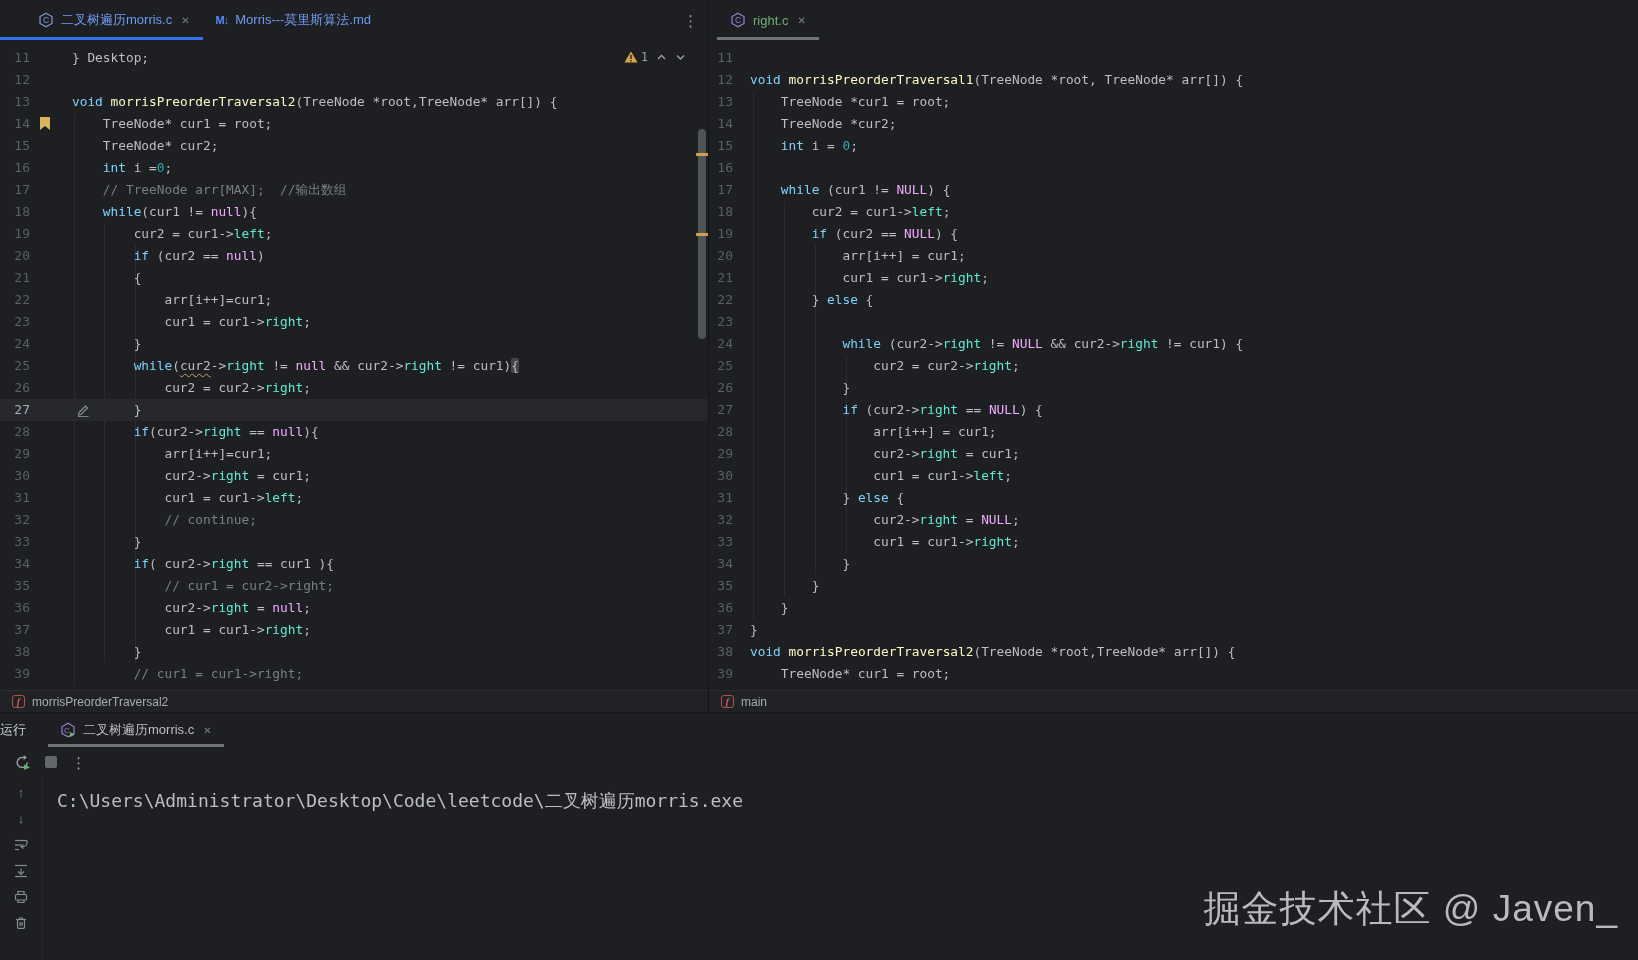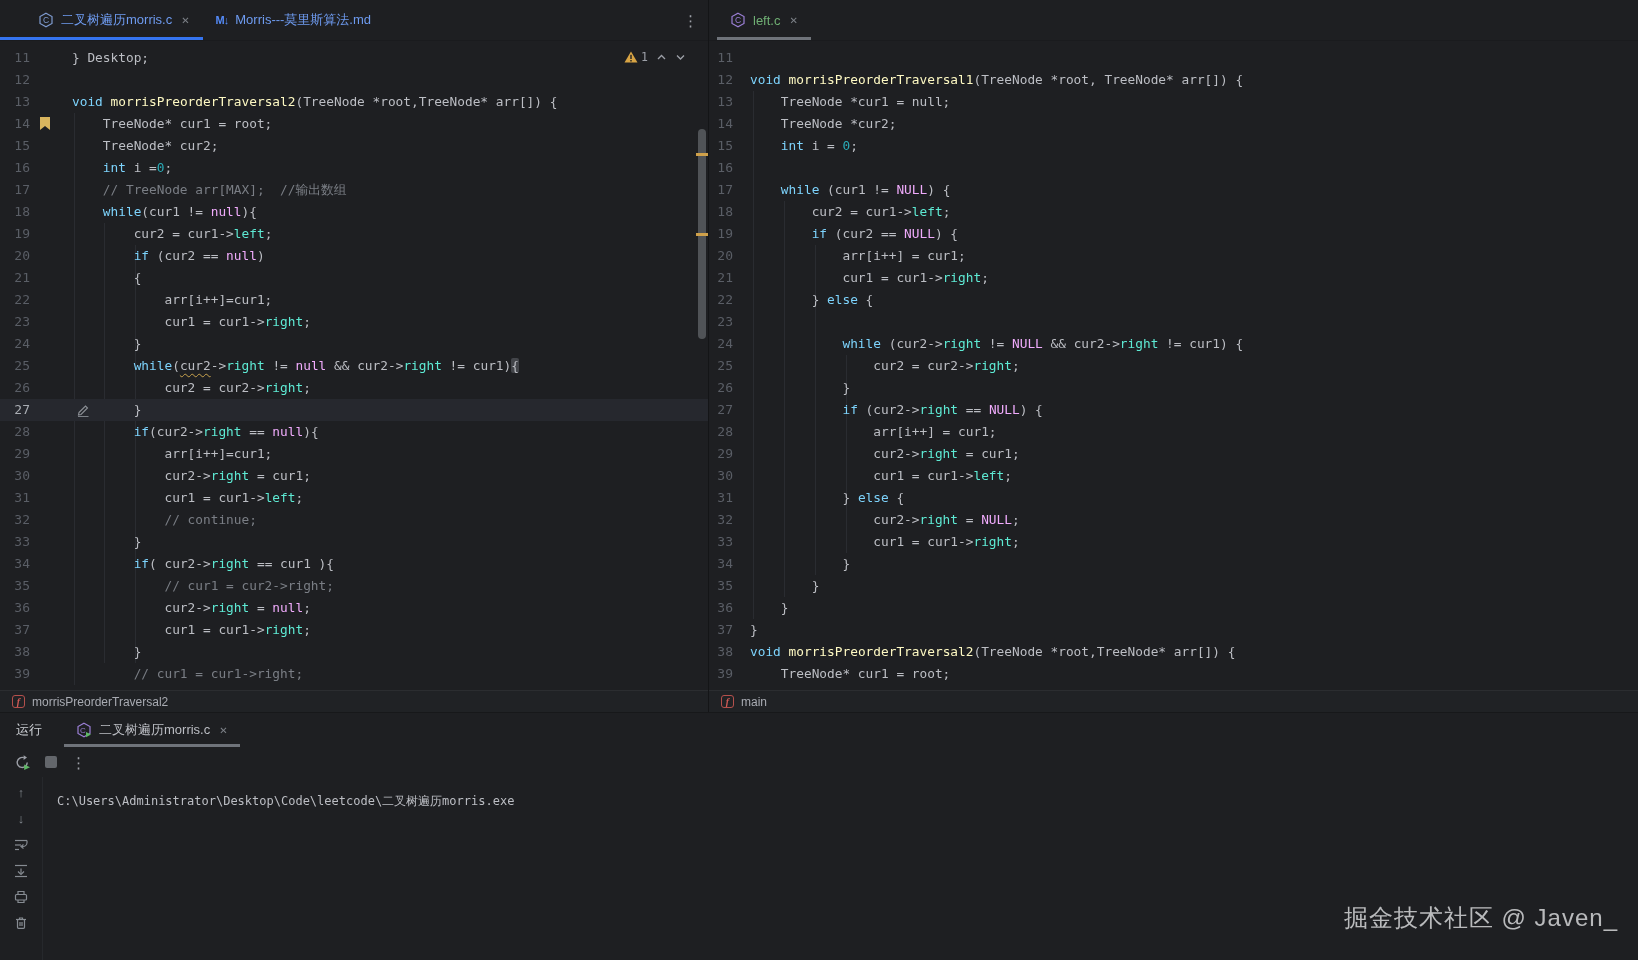--- a/index.html
+++ b/index.html
@@ -64,35 +64,35 @@
   
   .crumbs{height:21px;flex:none;display:flex;align-items:center;gap:7px;
           padding-left:12px;background:#202225;border-top:1px solid #2b2d30;
           font-size:12px;color:#a8abb2;}
   .f-icon{width:13px;height:13px;flex:none;border:1px solid #b4504c;border-radius:3px;
           color:#d05b55;font:italic bold 10px/12px "Liberation Serif",serif;
           text-align:center;box-sizing:border-box;}
   
   .runpanel{height:248px;border-top:1px solid #17181a;display:flex;flex-direction:column;
             background:#1e1f22;box-sizing:border-box;}
-  .rp-head{height:34px;flex:none;display:flex;align-items:stretch;padding-left:16px;}
+  .rp-head{height:34px;flex:none;display:flex;align-items:stretch;}
   .rp-title{font-size:13px;color:#ced1d6;align-self:center;margin-right:22px;}
   .rp-tab{display:flex;align-items:center;gap:7px;padding:0 12px;position:relative;
           font-size:13px;color:#bcbec4;}
   .rp-toolbar{height:30px;flex:none;display:flex;align-items:center;padding-left:14px;}
   .stop-sq{width:12px;height:12px;background:#63666b;border-radius:2px;}
   .tb-gap{width:14px;}
   .rp-body{flex:1;display:flex;min-height:0;}
   .rp-strip{width:42px;flex:none;border-right:1px solid #26282c;display:flex;
             flex-direction:column;align-items:center;padding-top:8px;gap:10px;}
   .arrow-gl{color:#868b92;font-size:13px;line-height:16px;height:16px;}
   .console{flex:1;padding:14px 12px 0 14px;font-family:"DejaVu Sans Mono",monospace;
-           font-size:12px;line-height:20.5px;color:#bcbec4;white-space:pre;}
-  
-  .watermark{position:absolute;right:20px;bottom:26px;font-size:24px;font-weight:500;
+           font-size:18px;line-height:20.5px;color:#bcbec4;white-space:pre;}
+  
+  .watermark{position:absolute;right:20px;bottom:26px;font-size:37px;font-weight:500;
              color:#c2c3c5;letter-spacing:1px;opacity:.95;}
   svg{display:block;}
 </style>
 </head>
 <body>
 
 <div class="workspace">
 
   <div class="pane left">
     <div class="tabbar">
@@ -180,34 +180,34 @@
     </div>
   </div>
 
   <div class="pane right">
     <div class="tabbar">
       <div class="tab" style="margin-left:8px;">
         <svg width="16" height="16" viewBox="0 0 16 16">
           <polygon points="8,1.2 14,4.6 14,11.4 8,14.8 2,11.4 2,4.6" fill="none" stroke="#9b7fd6" stroke-width="1.2"></polygon>
           <text x="8" y="11" font-size="8.5" fill="#9b7fd6" text-anchor="middle" font-family="Liberation Sans,sans-serif">C</text>
         </svg>
-        <span class="lbl-add">left.c</span>
+        <span class="lbl-add">right.c</span>
         <span class="close-x">✕</span>
         <div class="tab-underline u-gray"></div>
       </div>
     </div>
 
     <div class="ed" id="edR">
       <div class="guide" style="left:44px;top:50px;height:528px;"></div>
       <div class="guide" style="left:75px;top:160px;height:396px;"></div>
       <div class="guide" style="left:106px;top:204px;height:330px;"></div>
       <div class="guide" style="left:137px;top:314px;height:198px;"></div>
     <div class="row"><span class="ln lnR">11</span><span class="gzR"></span><span class="code"></span></div>
         <div class="row"><span class="ln lnR">12</span><span class="gzR"></span><span class="code"><span class="k">void</span> <span class="fn">morrisPreorderTraversal1</span>(TreeNode *root, TreeNode* arr[]) {</span></div>
-        <div class="row"><span class="ln lnR">13</span><span class="gzR"></span><span class="code">    TreeNode *cur1 = null;</span></div>
+        <div class="row"><span class="ln lnR">13</span><span class="gzR"></span><span class="code">    TreeNode *cur1 = root;</span></div>
         <div class="row"><span class="ln lnR">14</span><span class="gzR"></span><span class="code">    TreeNode *cur2;</span></div>
         <div class="row"><span class="ln lnR">15</span><span class="gzR"></span><span class="code">    <span class="k">int</span> i = <span class="nm">0</span>;</span></div>
         <div class="row"><span class="ln lnR">16</span><span class="gzR"></span><span class="code"></span></div>
         <div class="row"><span class="ln lnR">17</span><span class="gzR"></span><span class="code">    <span class="k">while</span> (cur1 != <span class="nl">NULL</span>) {</span></div>
         <div class="row"><span class="ln lnR">18</span><span class="gzR"></span><span class="code">        cur2 = cur1-&gt;<span class="fl">left</span>;</span></div>
         <div class="row"><span class="ln lnR">19</span><span class="gzR"></span><span class="code">        <span class="k">if</span> (cur2 == <span class="nl">NULL</span>) {</span></div>
         <div class="row"><span class="ln lnR">20</span><span class="gzR"></span><span class="code">            arr[i++] = cur1;</span></div>
         <div class="row"><span class="ln lnR">21</span><span class="gzR"></span><span class="code">            cur1 = cur1-&gt;<span class="fl">right</span>;</span></div>
         <div class="row"><span class="ln lnR">22</span><span class="gzR"></span><span class="code">        } <span class="k">else</span> {</span></div>
         <div class="row"><span class="ln lnR">23</span><span class="gzR"></span><span class="code"></span></div>

